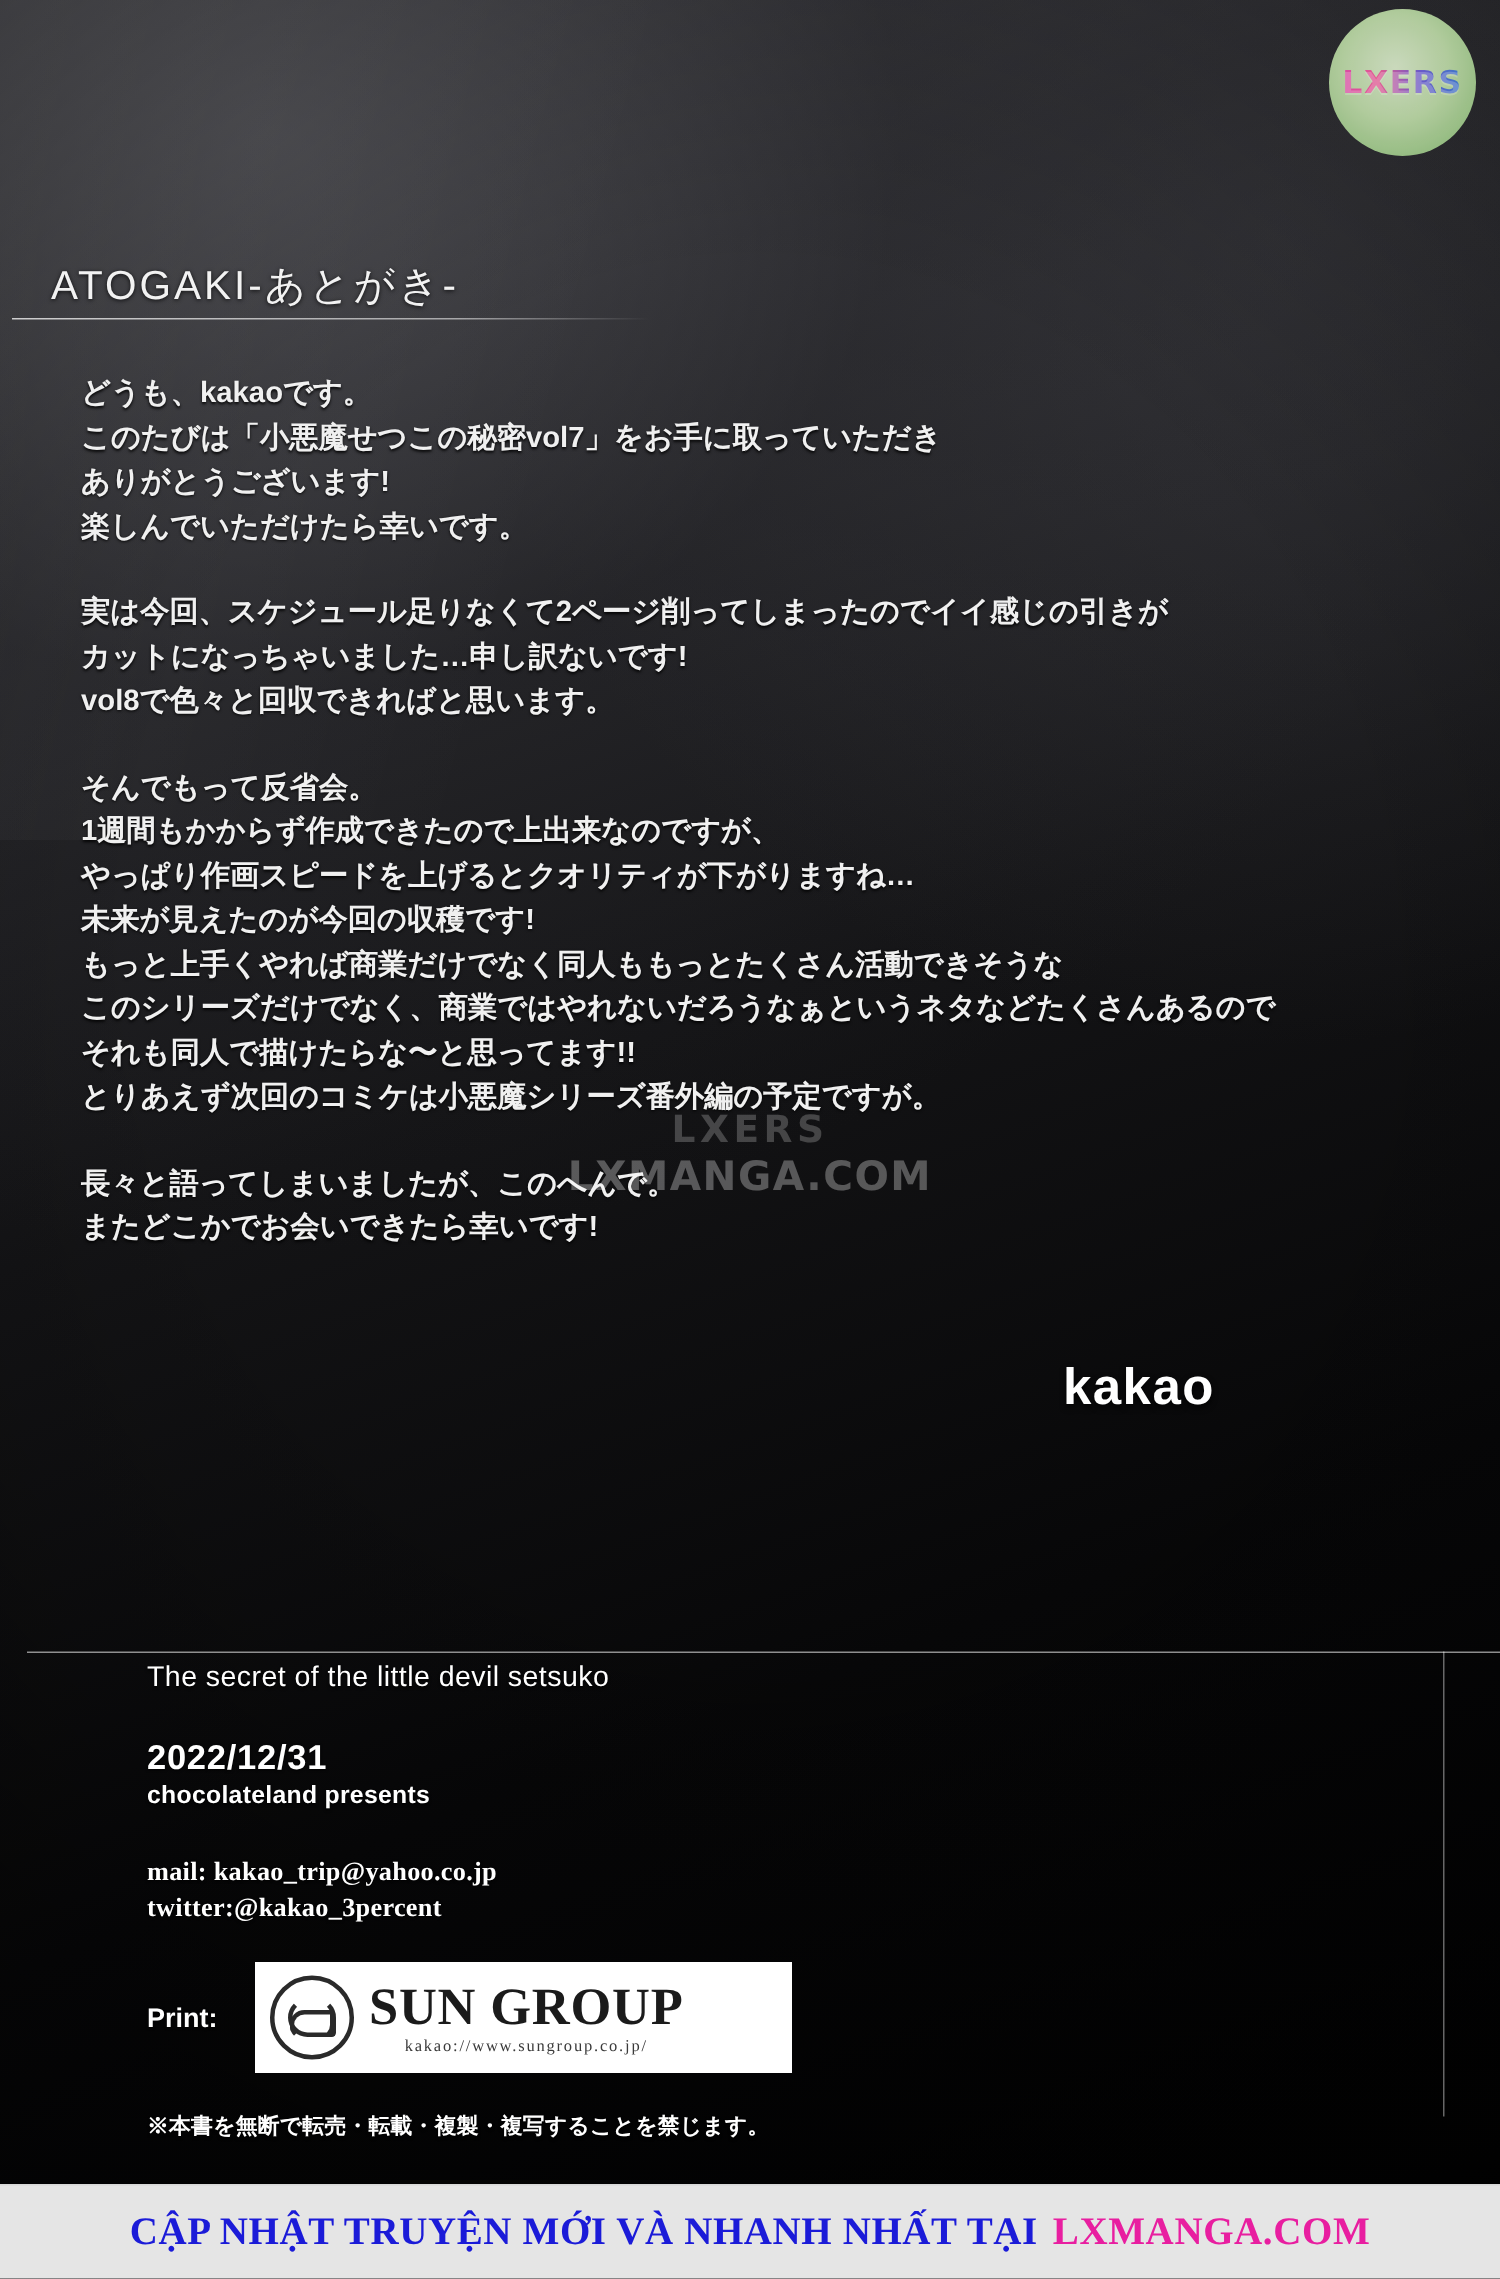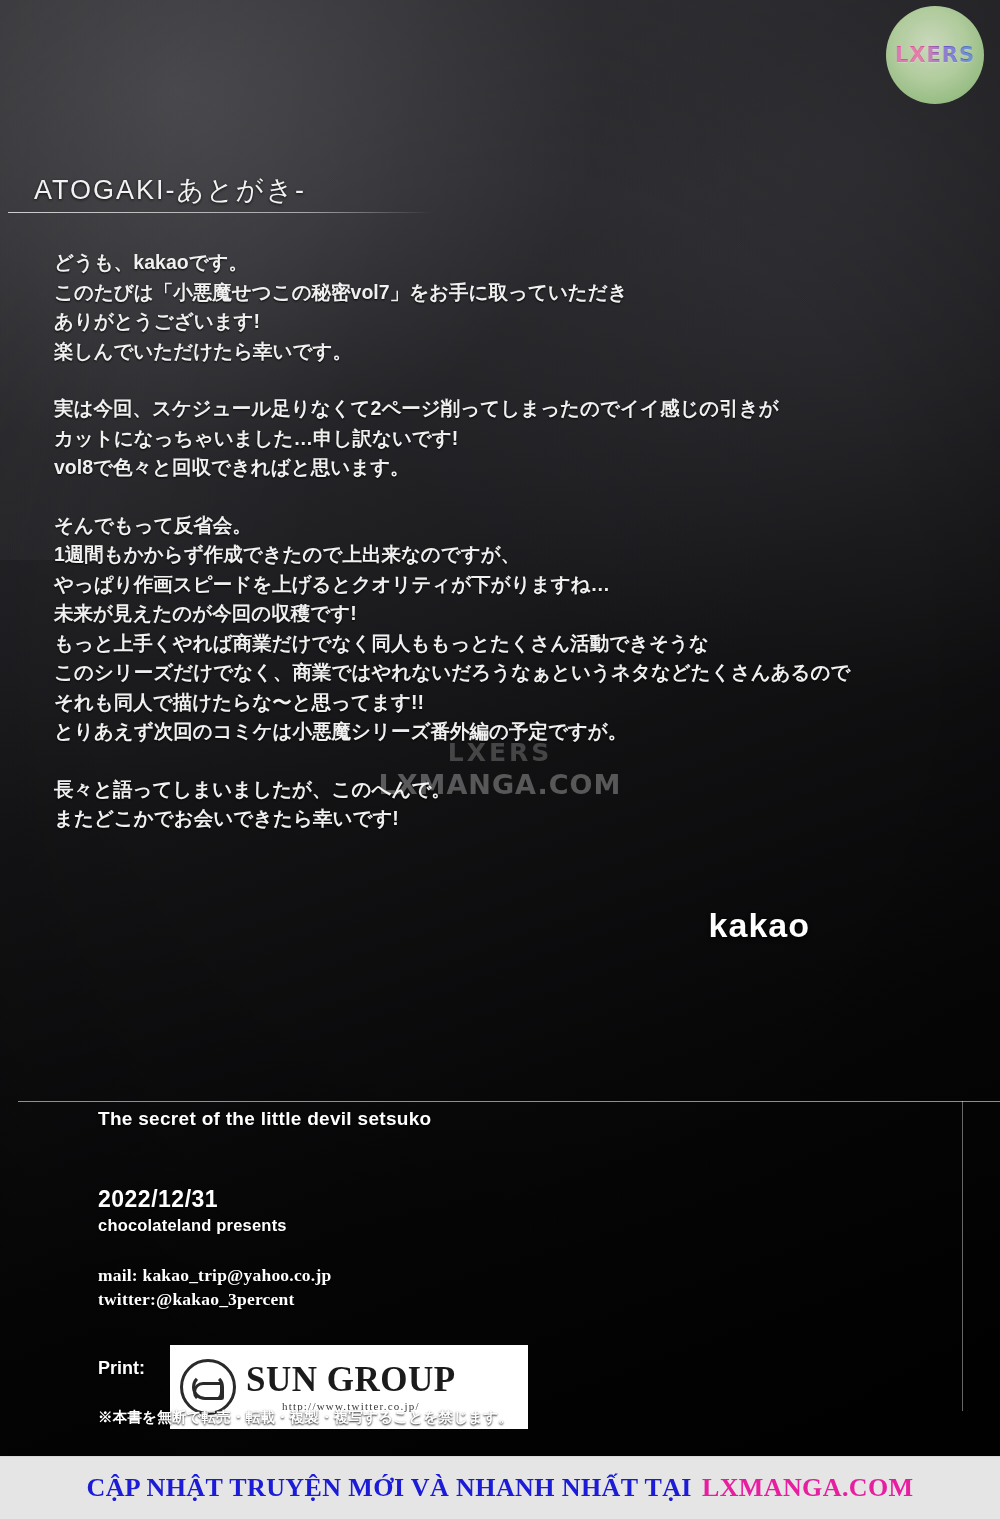--- a/index.html
+++ b/index.html
@@ -156,23 +156,23 @@
 
   .colophon {
     position: absolute;
     left: 98px;
     top: 1108px;
     color: #ffffff;
     text-shadow: 0 1px 2px rgba(0,0,0,0.9);
   }
   .c-title {
     font-size: 19px;
-    font-weight: bold;
+    font-weight: normal;
     letter-spacing: .3px;
-    margin-bottom: 56px;
+    margin-bottom: 28px;
     text-align: right;
   }
   .c-date {
     font-size: 23px;
     font-weight: bold;
     letter-spacing: .5px;
     line-height: 26px;
   }
   .c-presents {
     font-size: 16.5px;
@@ -200,26 +200,25 @@
   .print-label {
     color: #fff;
     font-size: 18px;
     font-weight: bold;
     margin-right: 8px;
     text-shadow: 0 1px 2px rgba(0,0,0,0.9);
   }
   .sun-logo {
     background: #ffffff;
     width: 358px;
-    height: 84px;
+    height: 74px;
     display: flex;
     align-items: center;
     padding-left: 10px;
     box-sizing: border-box;
-    margin-top: 37px;
   }
   .sun-mark {
     width: 50px;
     height: 50px;
     border: 3px solid #2a2a2a;
     border-radius: 50%;
     position: relative;
     flex: 0 0 auto;
     margin-right: 10px;
   }
@@ -369,21 +368,21 @@
       <div>twitter:@kakao_3percent</div>
     </div>
   </div>
 
   <div class="print-row">
     <div class="print-label">Print:</div>
     <div class="sun-logo">
       <div class="sun-mark"></div>
       <div class="sun-text">
         <div class="sun-name">SUN GROUP</div>
-        <div class="sun-url">http://www.twitter.co.jp/</div>
+        <div class="sun-url">kakao://www.sungroup.co.jp/</div>
       </div>
     </div>
   </div>
 
   <div class="notice">※本書を無断で転売・転載・複製・複写することを禁じます。</div>
 
   <div class="footer-banner">
     <span class="txt">CẬP NHẬT TRUYỆN MỚI VÀ NHANH NHẤT TẠI</span>
     <span class="site">LXMANGA.COM</span>
   </div>

